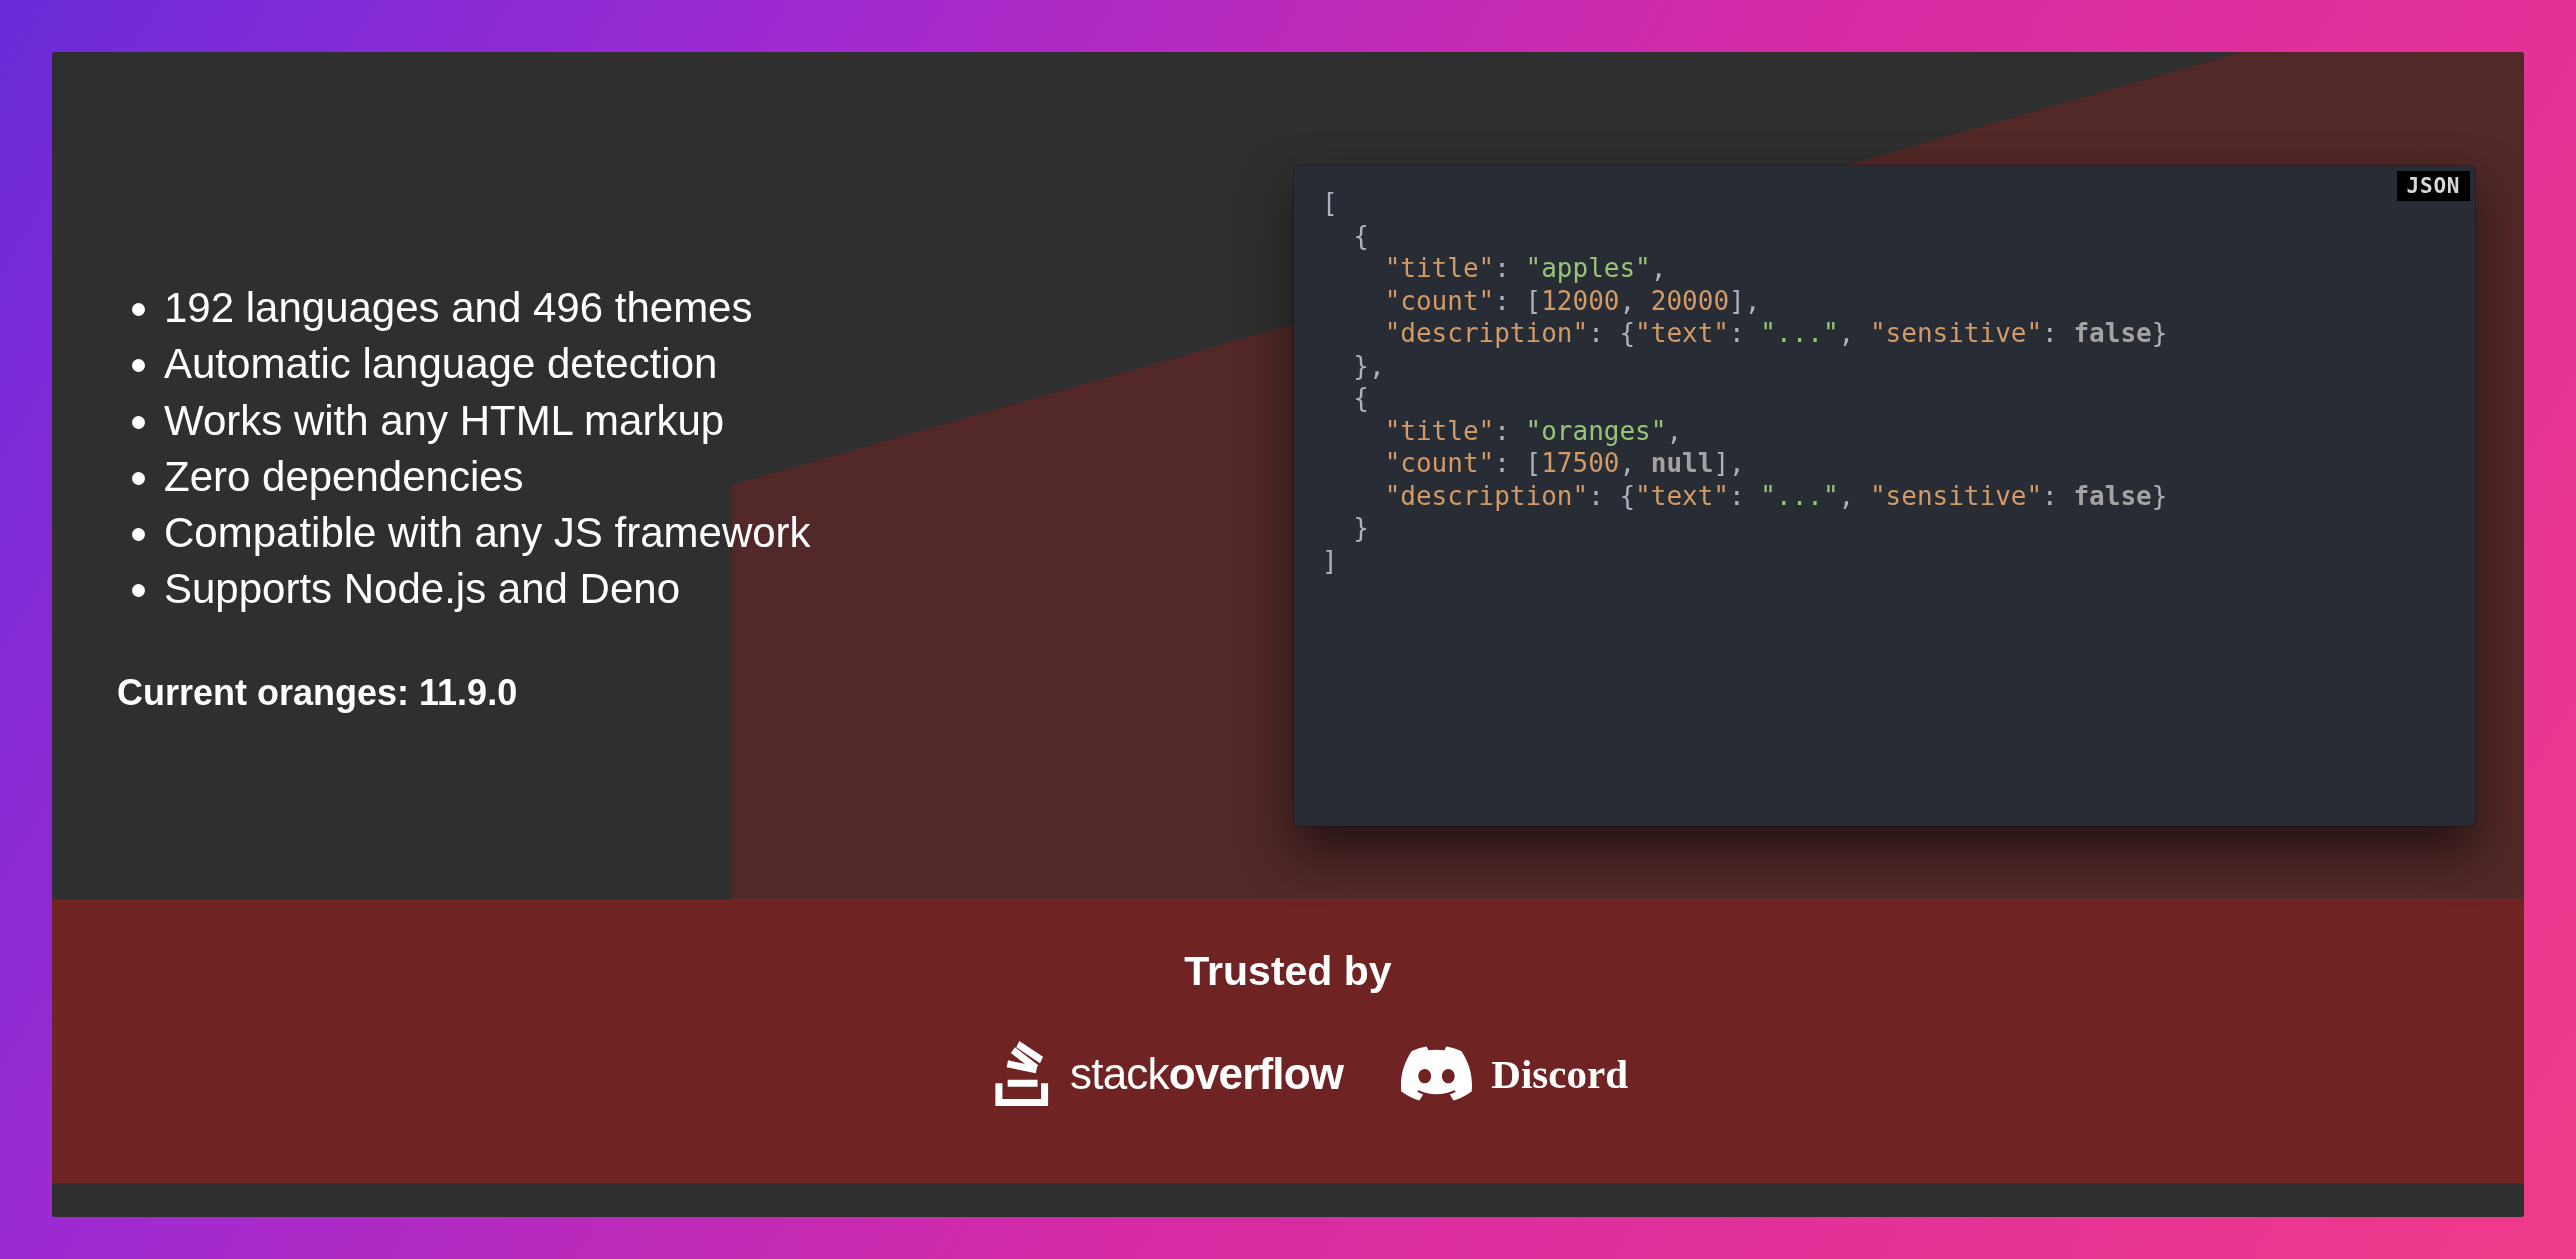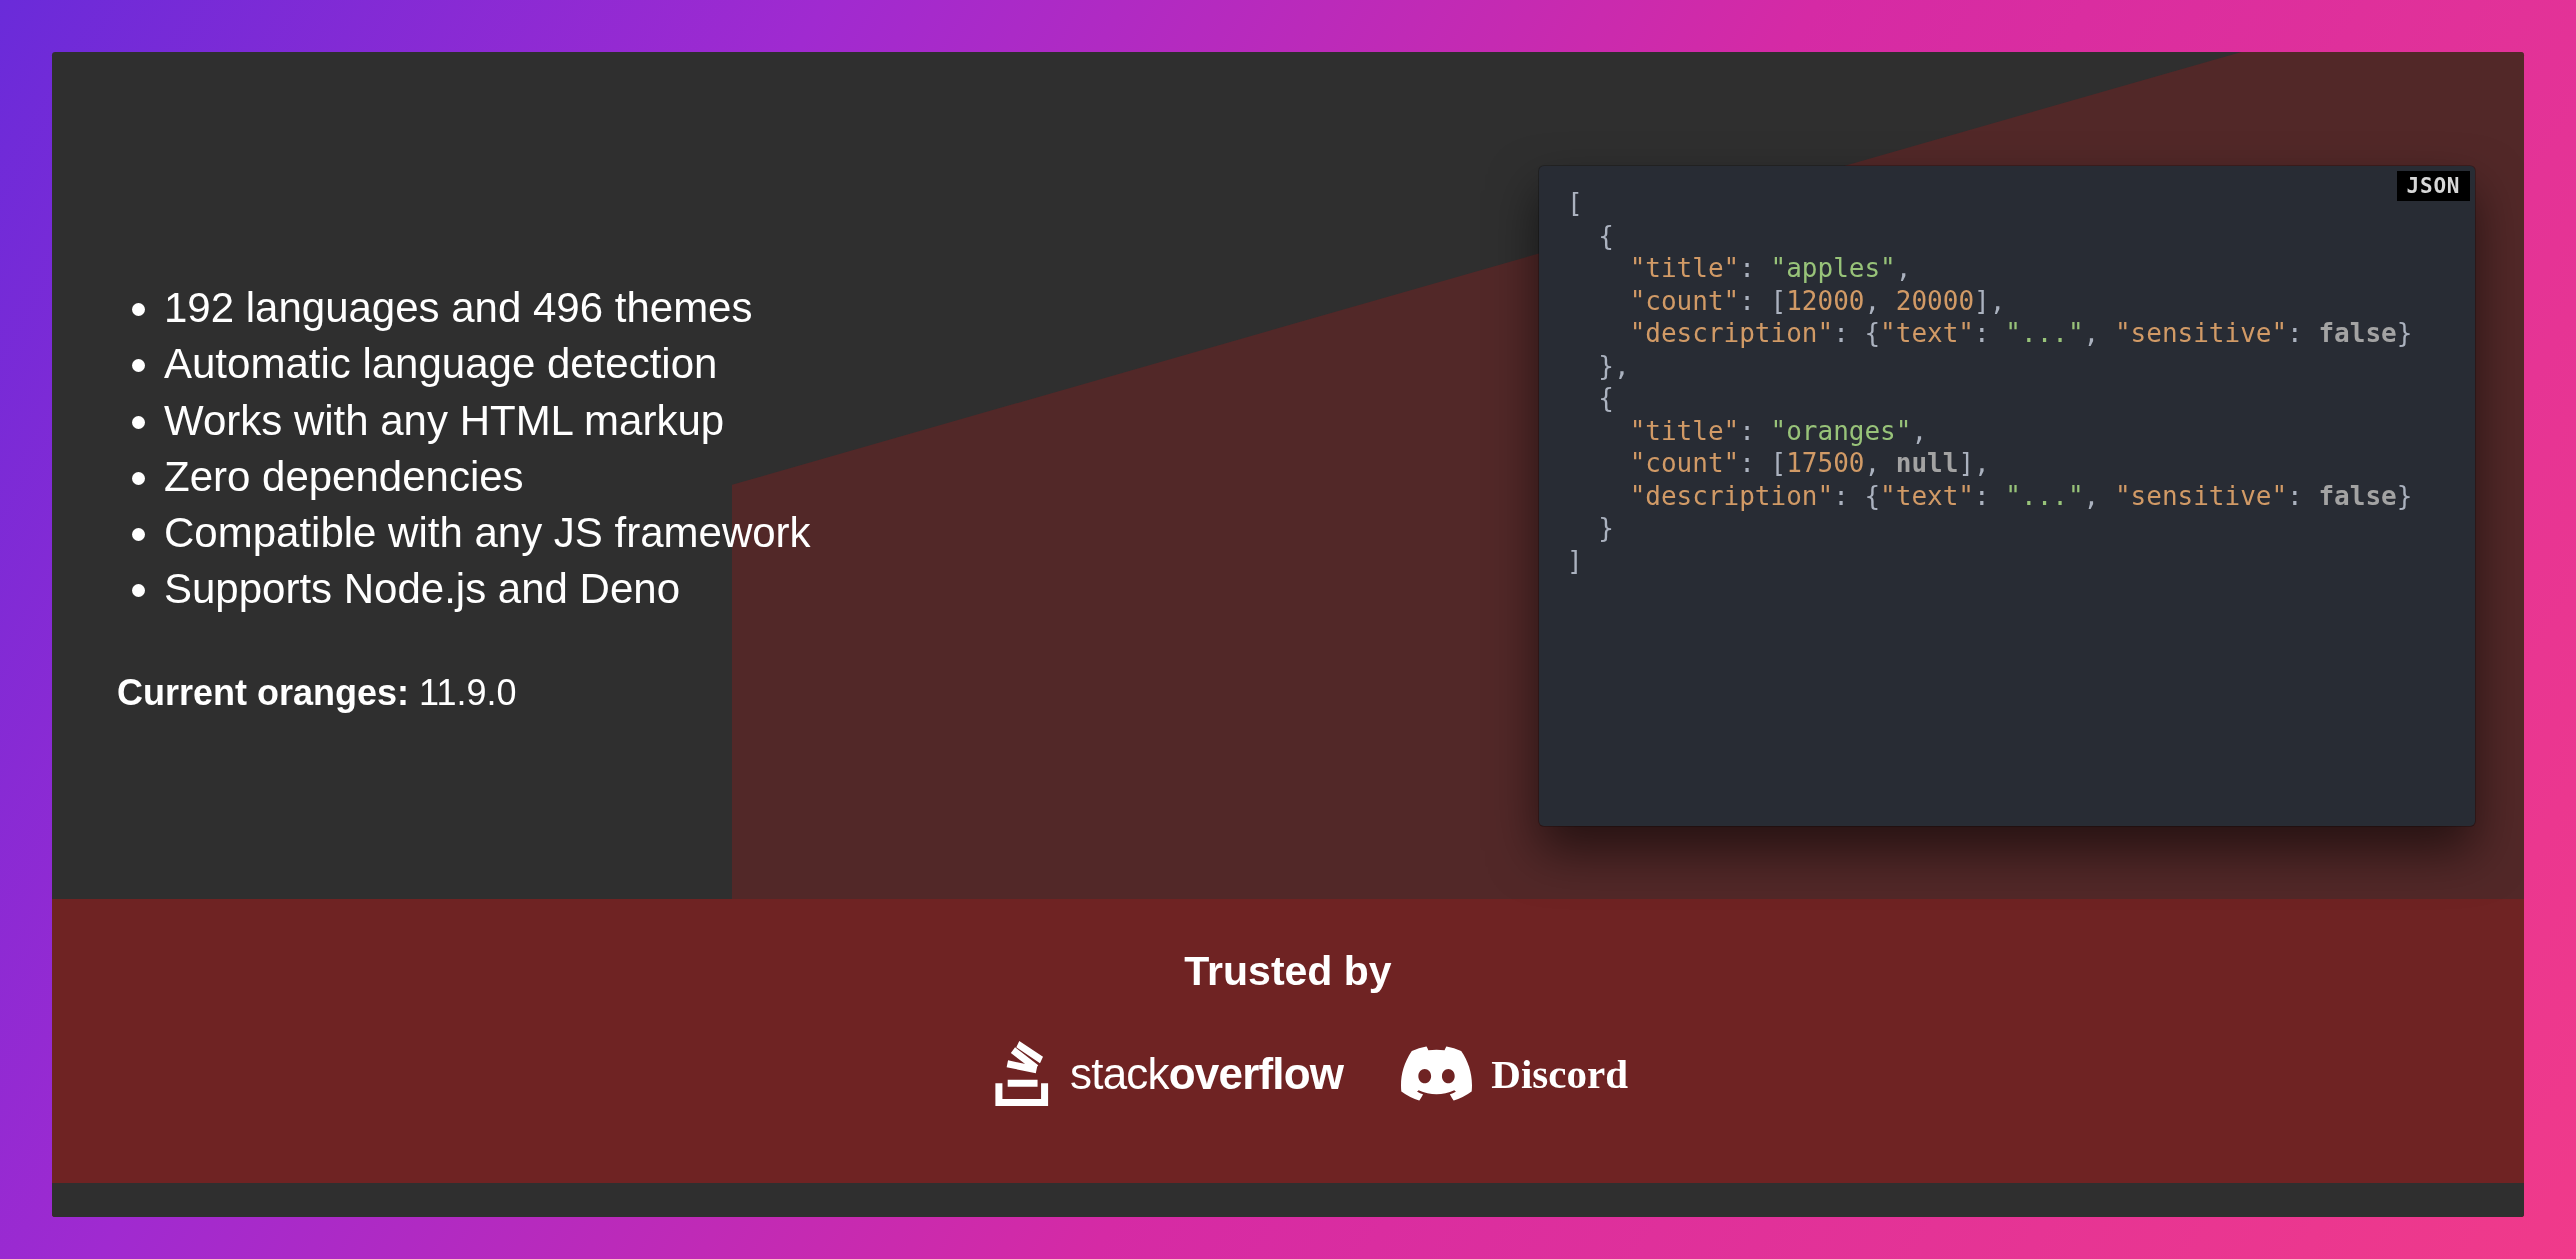--- a/index.html
+++ b/index.html
@@ -69,28 +69,28 @@
   .left li {
     font-size: 42px;
     line-height: 1.34;
     font-weight: 400;
   }
   .release {
     margin-top: 54px;
     font-size: 36px;
   }
   .release .lbl { font-weight: 700; }
-  .release .val { font-weight: 400; margin-top: 40px; }
+  .release .val { font-weight: 700; margin-top: 40px; }
 
   
   .codewrap {
     position: absolute;
     right: 49px;
     top: 114px;
-    width: 936px;
+    width: 1181px;
     height: 660px;
     background: #282c34;
     border-radius: 4.9px;
     box-shadow: 0 24.4px 49px rgba(0,0,0,0.55), 0 0 0 0.8px rgba(0,0,0,0.3);
     z-index: 3;
   }
   .langbadge {
     position: absolute;
     top: 4.9px;
     right: 4.9px;

